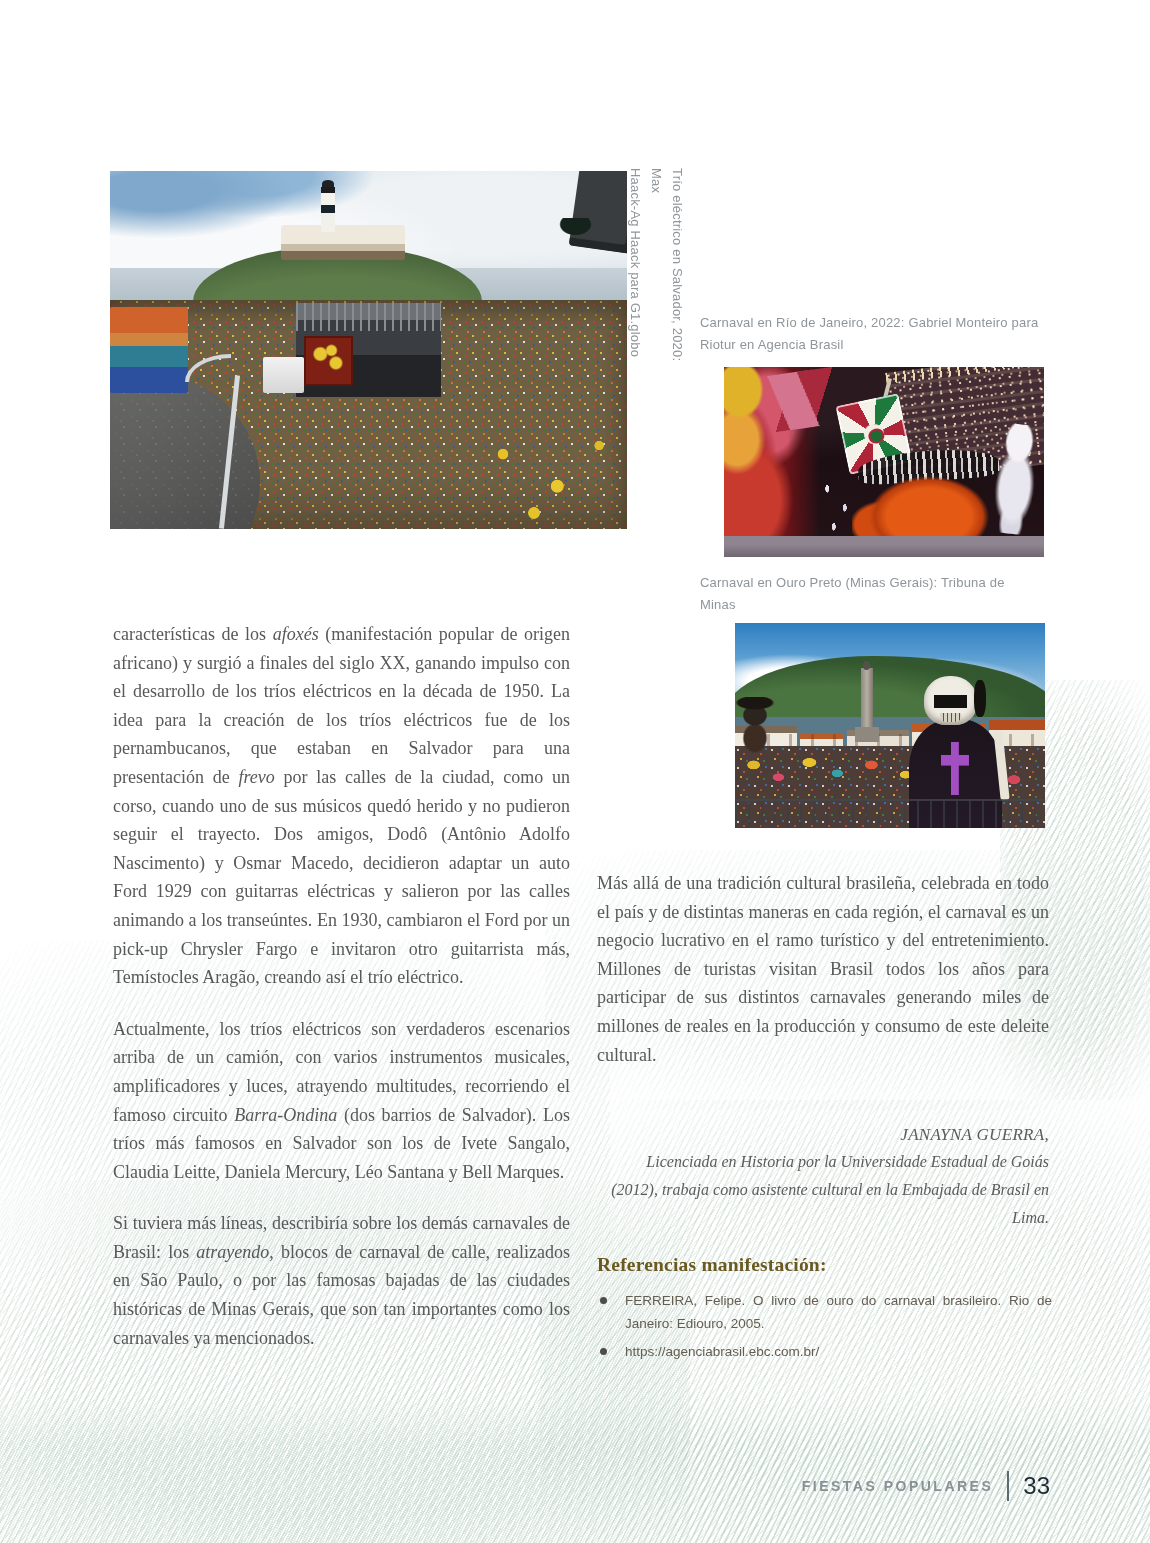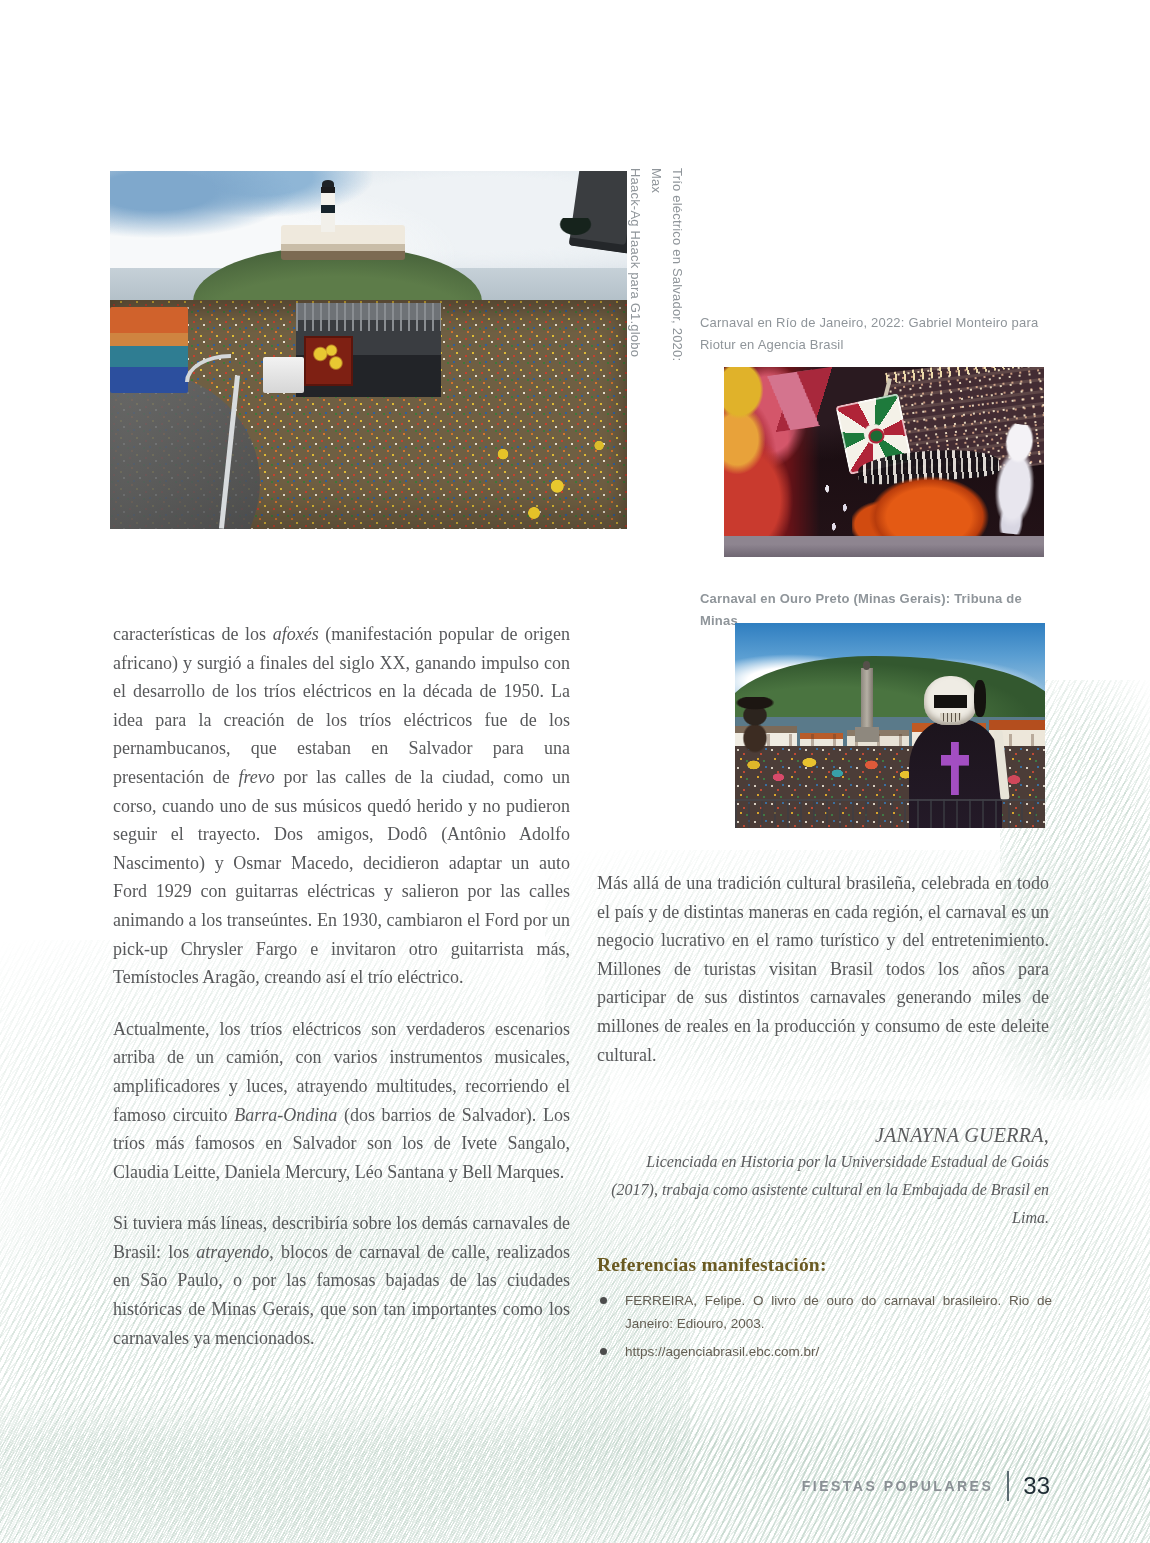--- a/index.html
+++ b/index.html
@@ -216,38 +216,38 @@
     border-radius:3px; transform:rotate(-6deg); }
   .op-fence { left:0; top:86%; width:100%; height:14%; opacity:.8;
     background:
       linear-gradient(180deg, rgba(70,72,78,.9) 0 2px, transparent 2px) top/100% 4px no-repeat,
       repeating-linear-gradient(90deg, rgba(60,62,68,.85) 0 2px, transparent 2px 13px); }
 
   
   .cap { position:absolute; font-family:"Liberation Sans", sans-serif; font-size:13px;
          line-height:21.5px; color:#8f959a; text-align:left; letter-spacing:.2px; }
   .cap-rio  { left:700px; top:312px; width:344px; }
-  .cap-ouro { left:700px; top:588px; width:344px;font-weight:bold; }
+  .cap-ouro { left:700px; top:572px; width:344px; }
   .vcap { position:absolute; left:640px; top:168px; height:210px; width:48px;
           writing-mode:vertical-rl; font-family:"Liberation Sans", sans-serif;
           font-size:13px; line-height:21px; color:#8f959a; letter-spacing:.2px; }
   .vcap span { display:block; }
 
   
   .col { position:absolute; font-size:18px; line-height:28.6px; color:#57585a;
          text-align:justify; }
   .col p { margin:0 0 23px 0; }
   .col em { }
   .col-left  { left:113px; top:620px; width:457px; }
   .col-right { left:597px; top:869px; width:452px; }
 
   
   .author { position:absolute; left:597px; top:1122px; width:452px; text-align:right;
             font-style:italic; color:#5b5c5e; }
-  .author-name { font-size:20px; line-height:26px; letter-spacing:.3px; }
+  .author-name { font-size:17px; line-height:26px; letter-spacing:.3px; }
   .author-bio  { font-size:16px; line-height:28px; }
 
   
   .refs { position:absolute; left:597px; top:1254px; width:455px; }
   .refs h3 { margin:0 0 13px 0; font-size:19.5px; font-weight:bold; color:#6a5a22;
              font-family:"Liberation Serif", serif; letter-spacing:.2px; }
   .refs ul { list-style:none; margin:0; padding:0; font-family:"Liberation Sans", sans-serif;
              font-size:13.5px; line-height:23px; color:#635d52; }
   .refs li { position:relative; padding-left:28px; margin-bottom:5px; text-align:justify; }
   .refs li::before { content:""; position:absolute; left:3px; top:8px; width:7px; height:7px;
@@ -341,27 +341,27 @@
       <p><span>características de los </span><em>afoxés</em><span> (manifestación popular de origen africano) y surgió a finales del siglo XX, ganando impulso con el desarrollo de los tríos eléctricos en la década de 1950.  La idea para la creación de los tríos eléctricos fue de los pernambucanos, que estaban en Salvador para una presentación de </span><em>frevo</em><span> por las calles de la ciudad, como un corso, cuando uno de sus músicos quedó herido y no pudieron seguir el trayecto. Dos amigos, Dodô (Antônio Adolfo Nascimento) y Osmar Macedo, decidieron adaptar un auto Ford 1929 con guitarras eléctricas y salieron por las calles animando a los transeúntes. En 1930, cambiaron el Ford por un pick-up Chrysler Fargo e invitaron otro guitarrista más, Temístocles Aragão, creando así el trío eléctrico.</span></p>
       <p><span>Actualmente, los tríos eléctricos son verdaderos escenarios arriba de un camión, con varios instrumentos musicales, amplificadores y luces, atrayendo multitudes, recorriendo el famoso circuito </span><em>Barra-Ondina</em><span> (dos barrios de Salvador). Los tríos más famosos en Salvador son los de Ivete Sangalo, Claudia Leitte, Daniela Mercury, Léo Santana y Bell Marques.</span></p>
       <p><span>Si tuviera más líneas, describiría sobre los demás carnavales de Brasil: los </span><em>atrayendo</em><span>, blocos de carnaval de calle, realizados en São Paulo, o por las famosas bajadas de las ciudades históricas de Minas Gerais, que son tan importantes como los carnavales ya mencionados.</span></p>
     </section>
   <section class="col col-right">
       <p><span>Más allá de una tradición cultural brasileña, celebrada en todo el país y de distintas maneras en cada región, el carnaval es un negocio lucrativo en el ramo turístico y del entretenimiento. Millones de turistas visitan Brasil todos los años para participar de sus distintos carnavales generando  miles de millones de reales en la producción y consumo de este deleite cultural.</span></p>
     </section>
 
   <div class="author">
     <div class="author-name">JANAYNA GUERRA,</div>
-    <div class="author-bio">Licenciada en Historia por la Universidade Estadual de Goiás (2017), trabaja como asistente cultural en la Embajada de Brasil en Lima.</div>
+    <div class="author-bio">Licenciada en Historia por la Universidade Estadual de Goiás (2012), trabaja como asistente cultural en la Embajada de Brasil en Lima.</div>
   </div>
 
   <section class="refs">
     <h3>Referencias manifestación:</h3>
     <ul>
-        <li>FERREIRA, Felipe. O livro de ouro do carnaval brasileiro. Rio de Janeiro: Ediouro, 2003.</li>
+        <li>FERREIRA, Felipe. O livro de ouro do carnaval brasileiro. Rio de Janeiro: Ediouro, 2005.</li>
         <li>https://agenciabrasil.ebc.com.br/</li>
       </ul>
   </section>
 
   <div class="footer">
     <span class="footer-section">FIESTAS POPULARES</span>
     <span class="footer-divider"></span>
     <span class="footer-page">33</span>
   </div>
 

